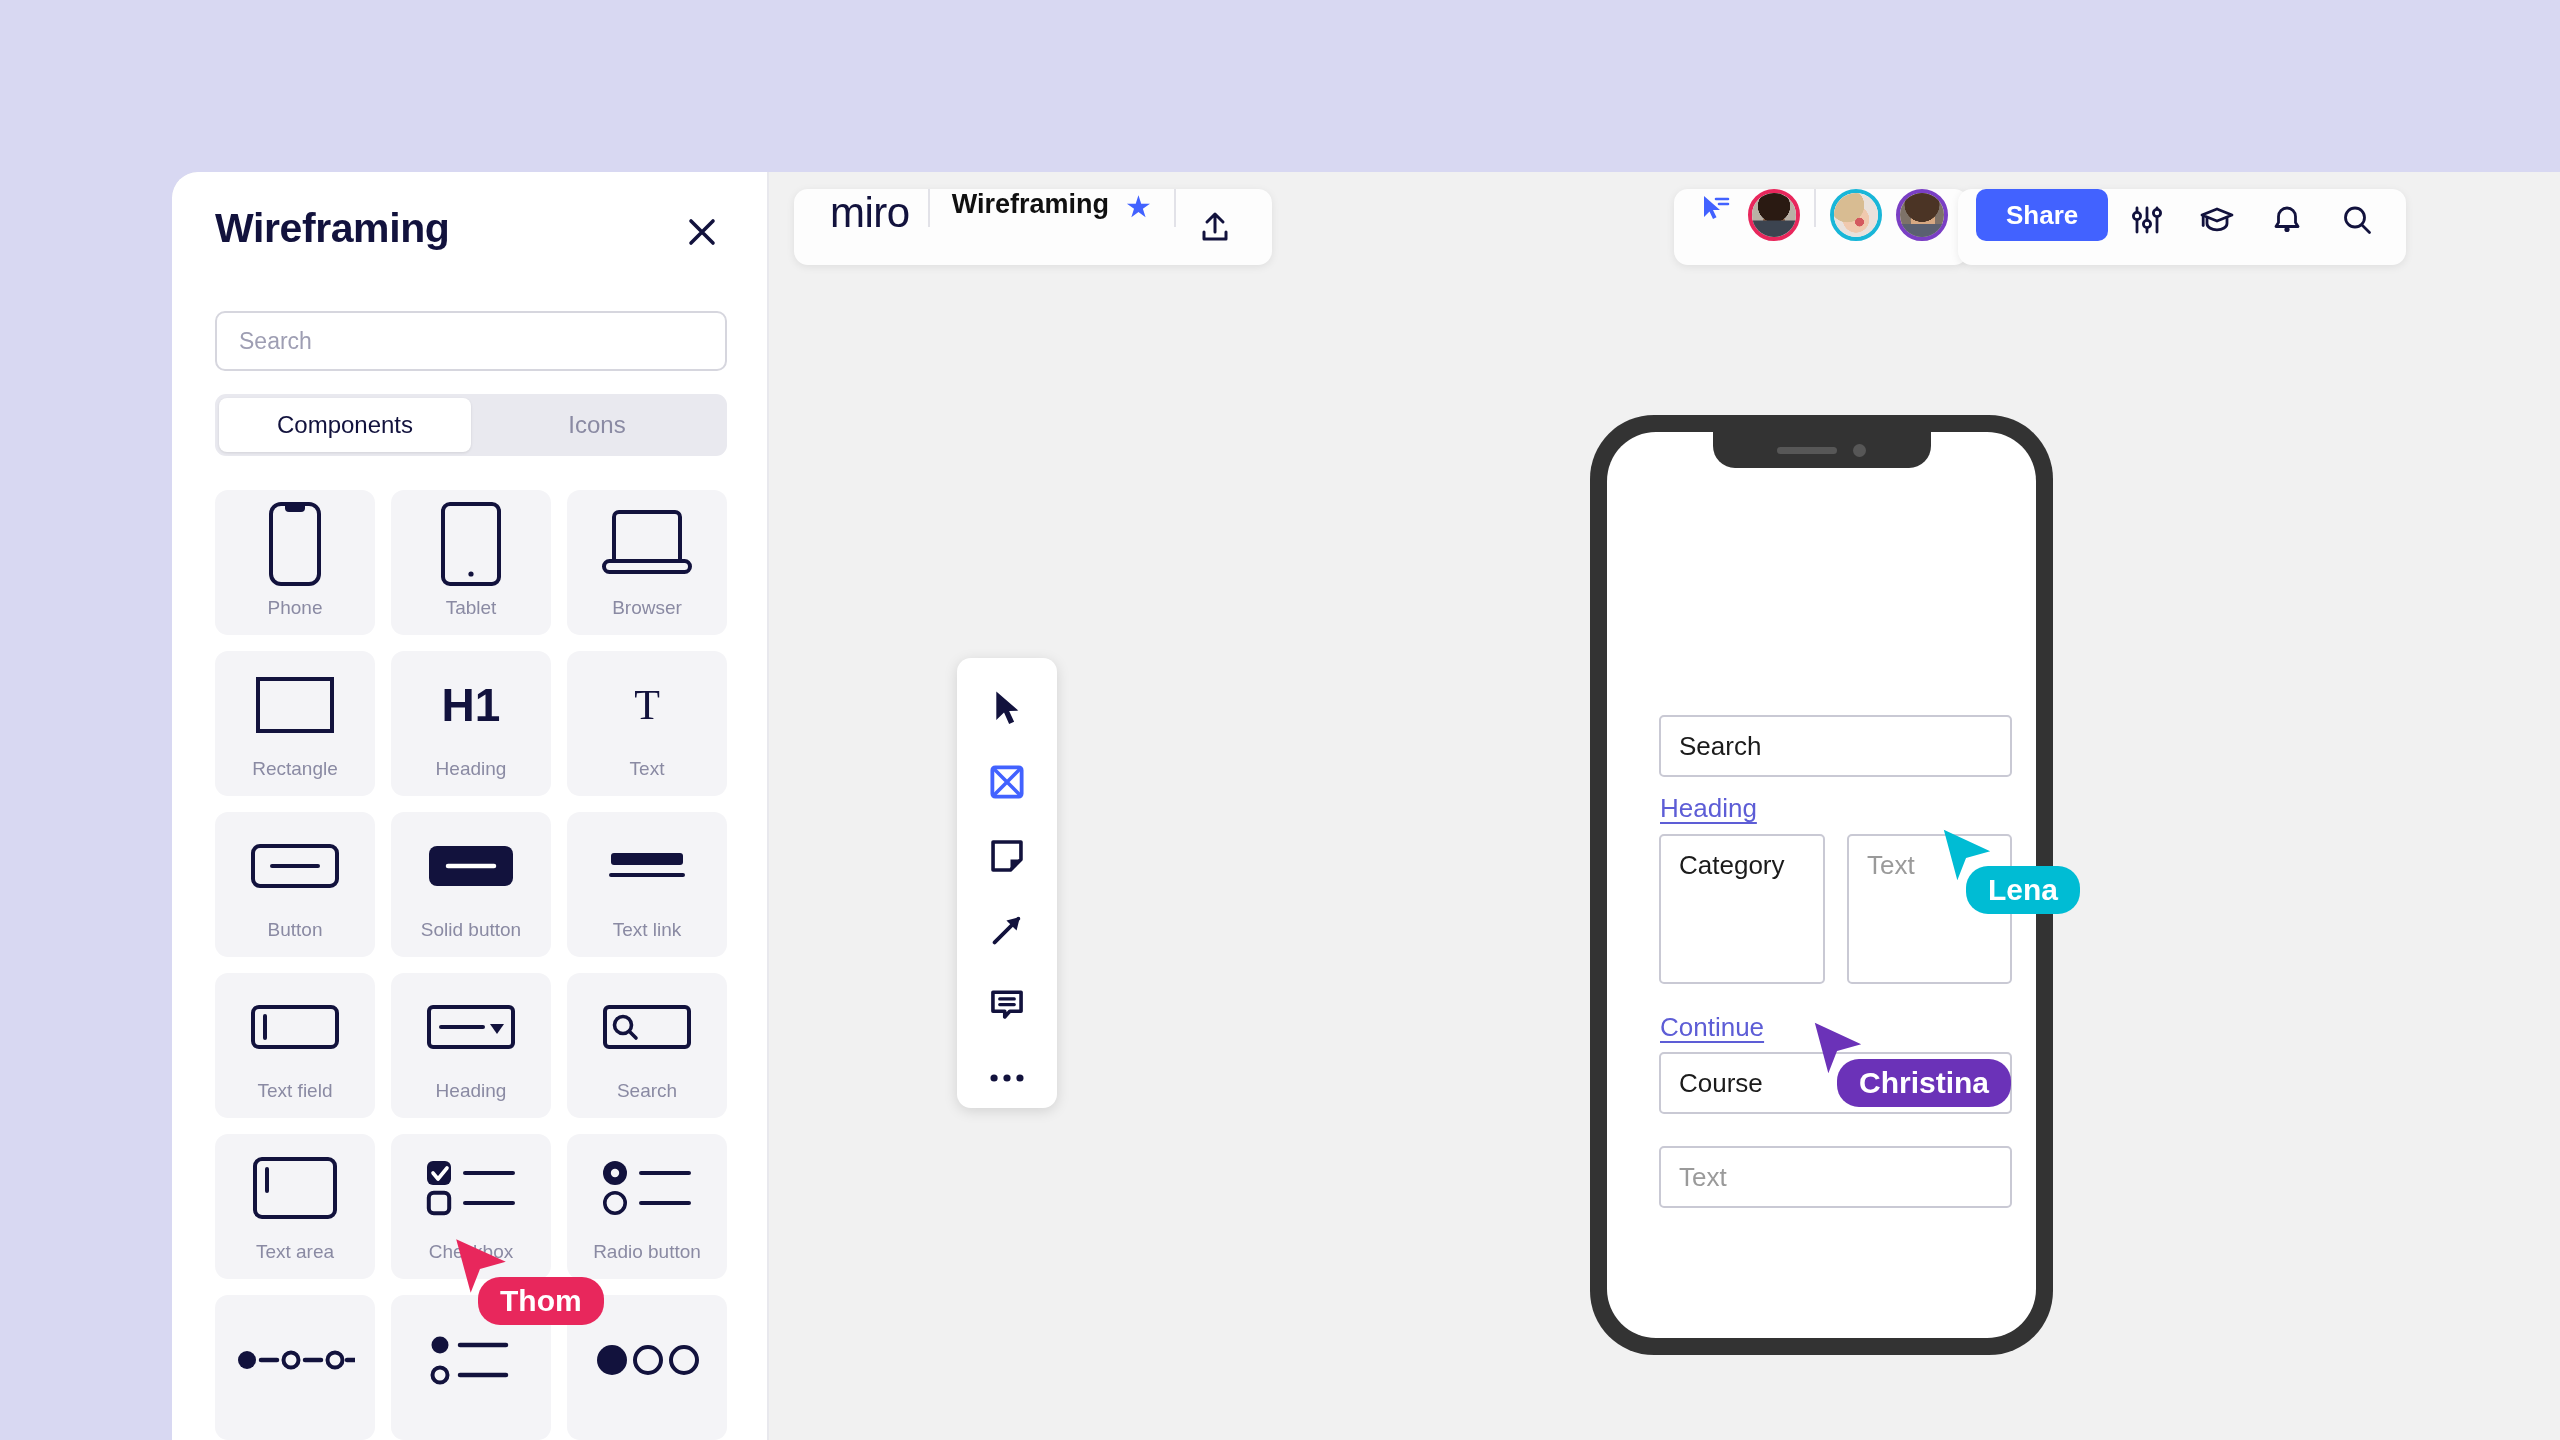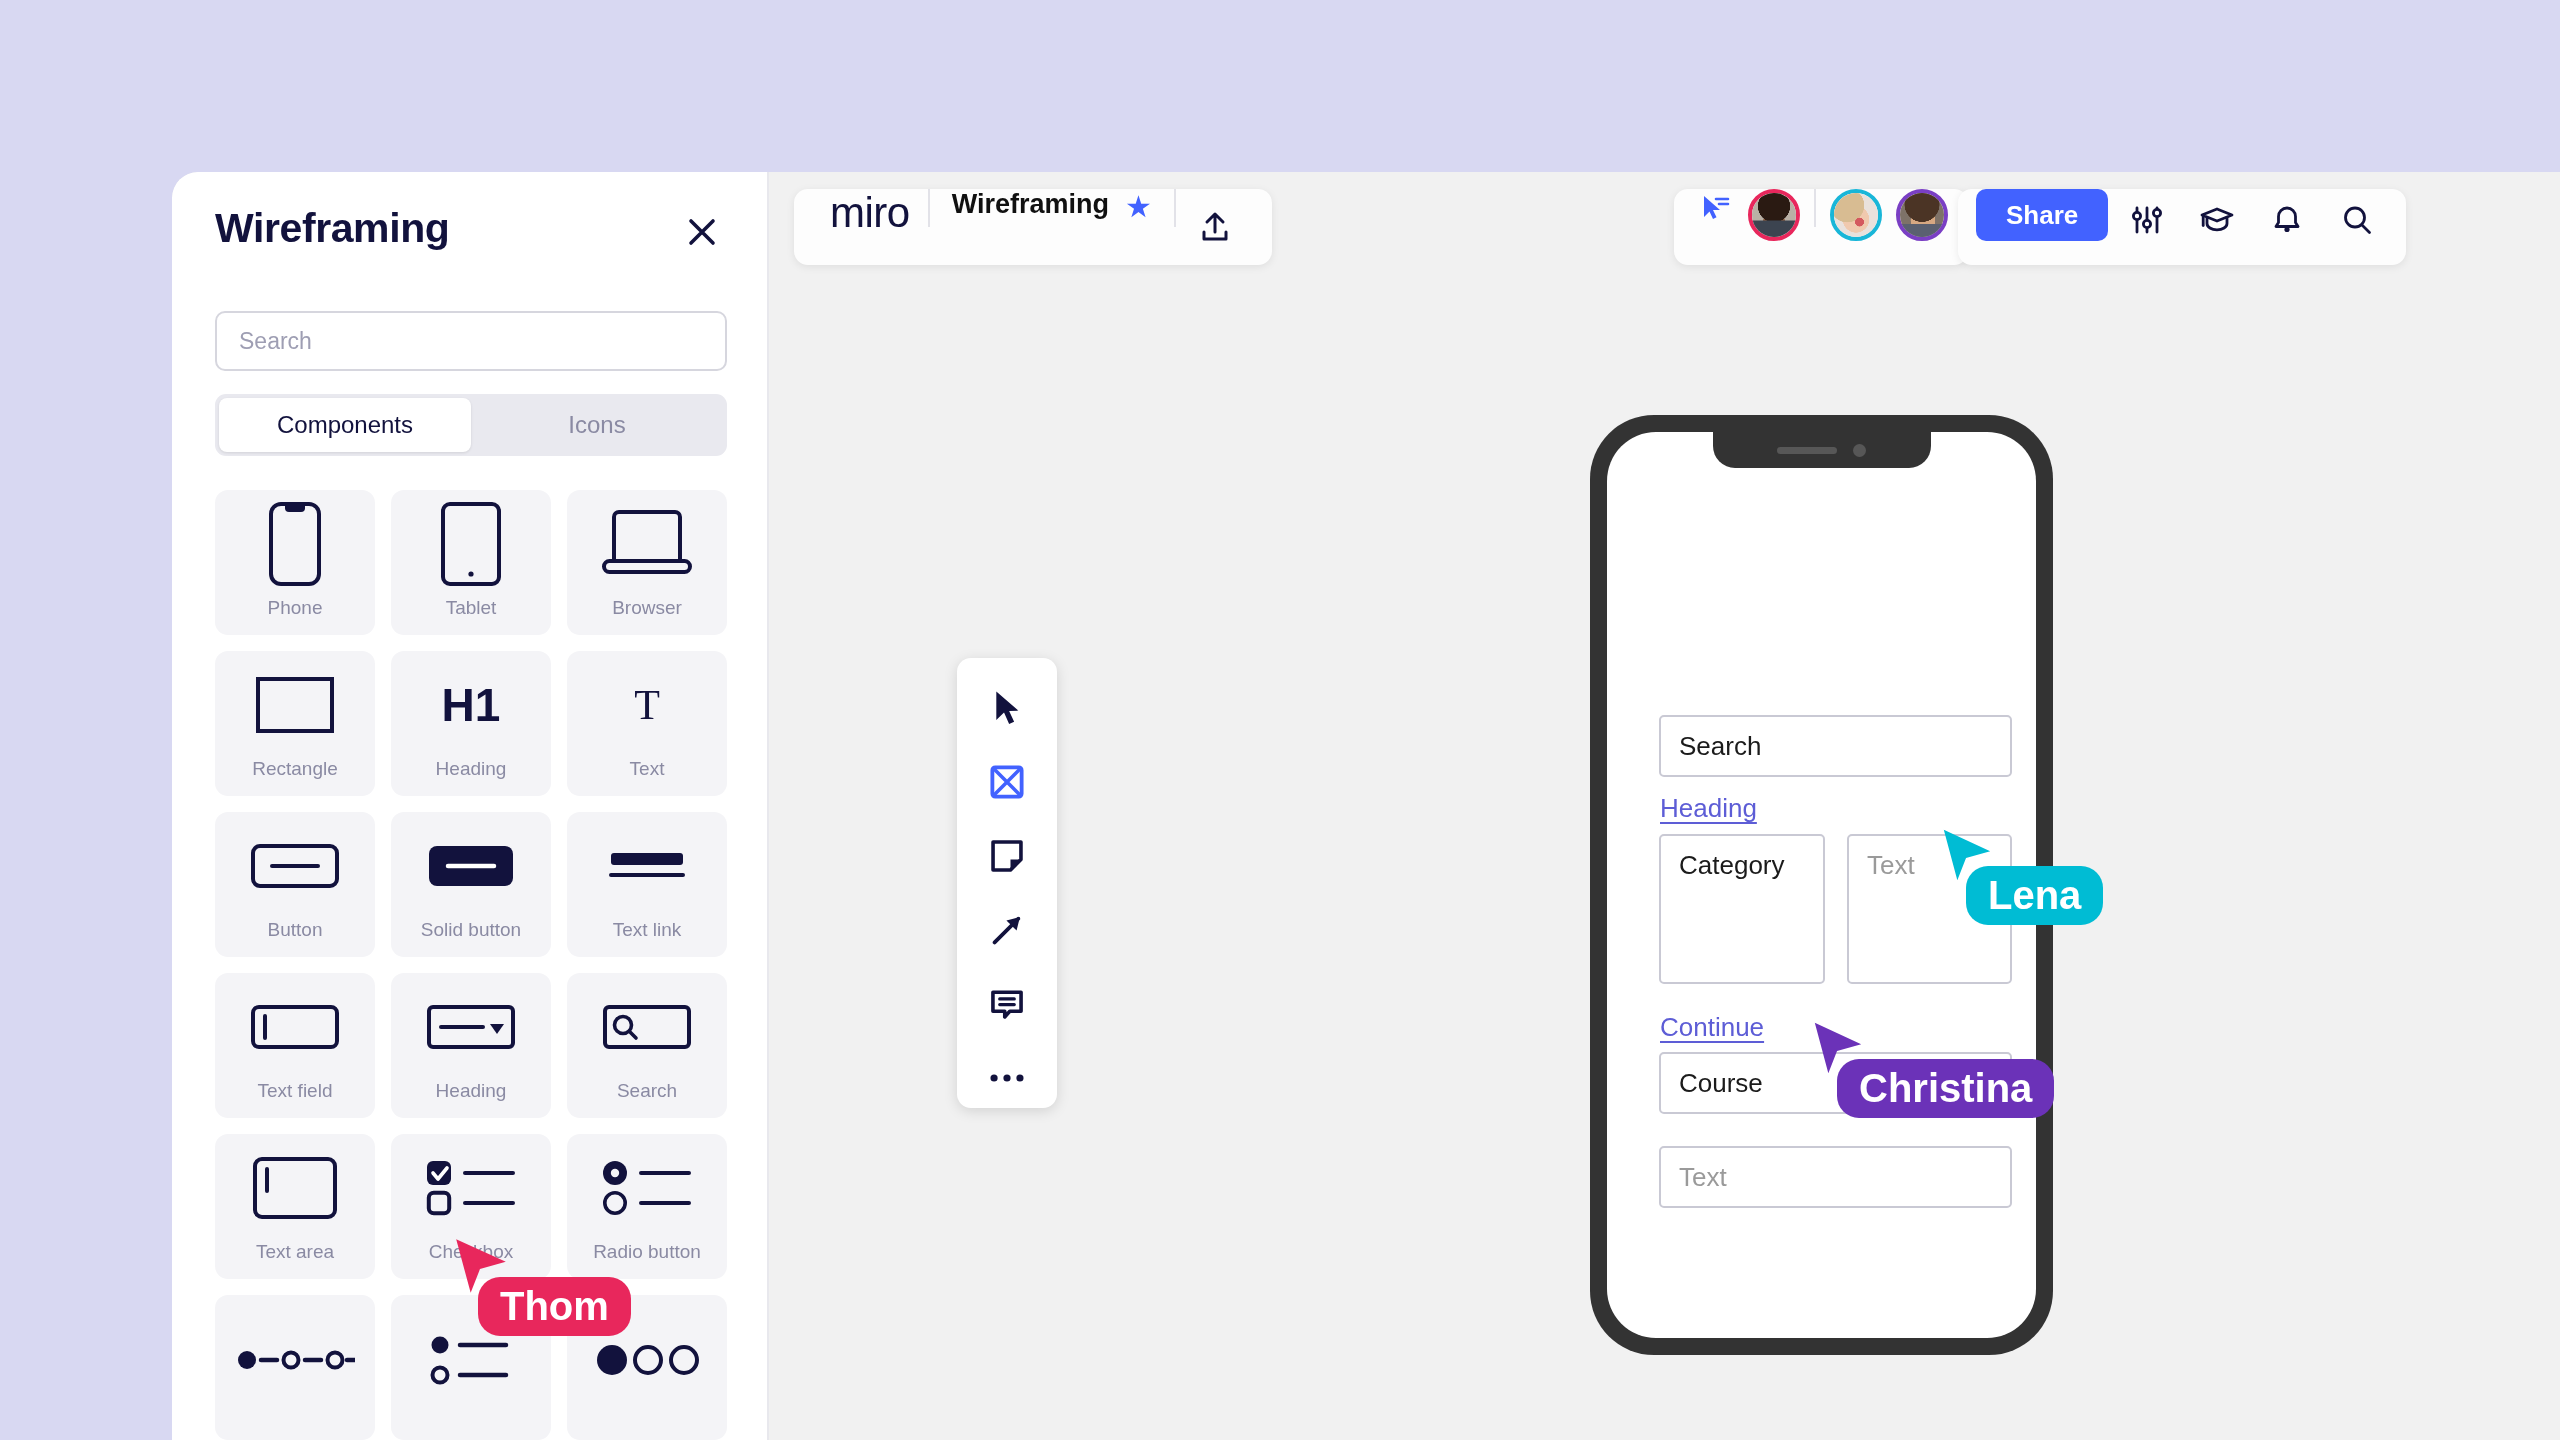--- a/index.html
+++ b/index.html
@@ -203,21 +203,21 @@
     text-decoration: underline; text-underline-offset: 5px;
     cursor: pointer;
     font-family: "Liberation Sans", sans-serif;
   }
 
   
   .collab { position: absolute; }
   .collab-arrow { position: absolute; left: 0; top: 0; }
   .collab-name {
     position: absolute;
-    color: #fff; font-weight: 700; font-size: 40px;
+    color: #fff; font-weight: 700; font-size: 30px;
     padding: 7px 22px; border-radius: 22px; white-space: nowrap;
     font-family: "Liberation Sans", sans-serif;
   }
 </style>
 </head>
 <body>
 
 <div id="root">
 
   <div class="app-window">

